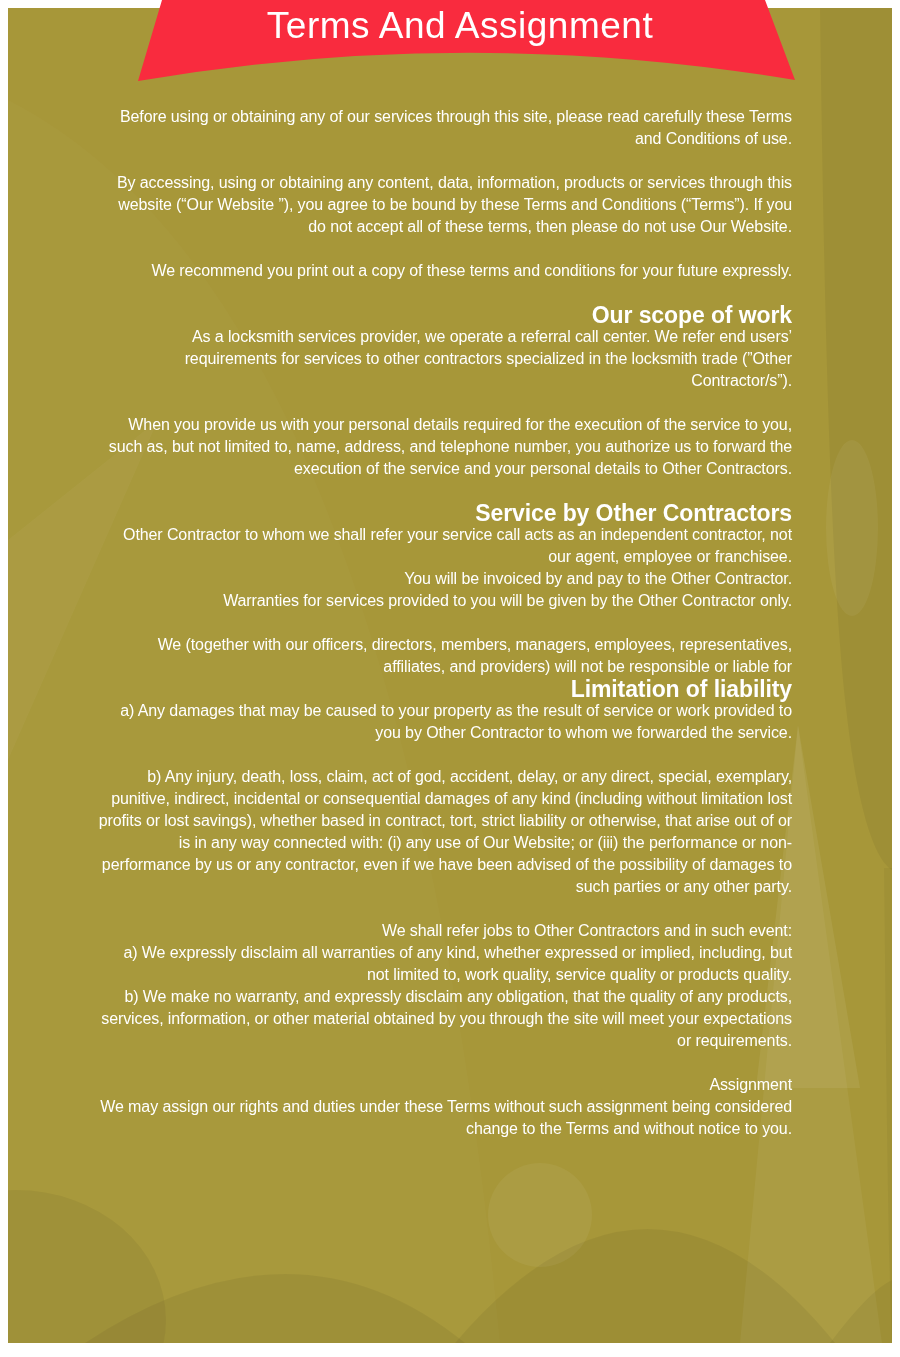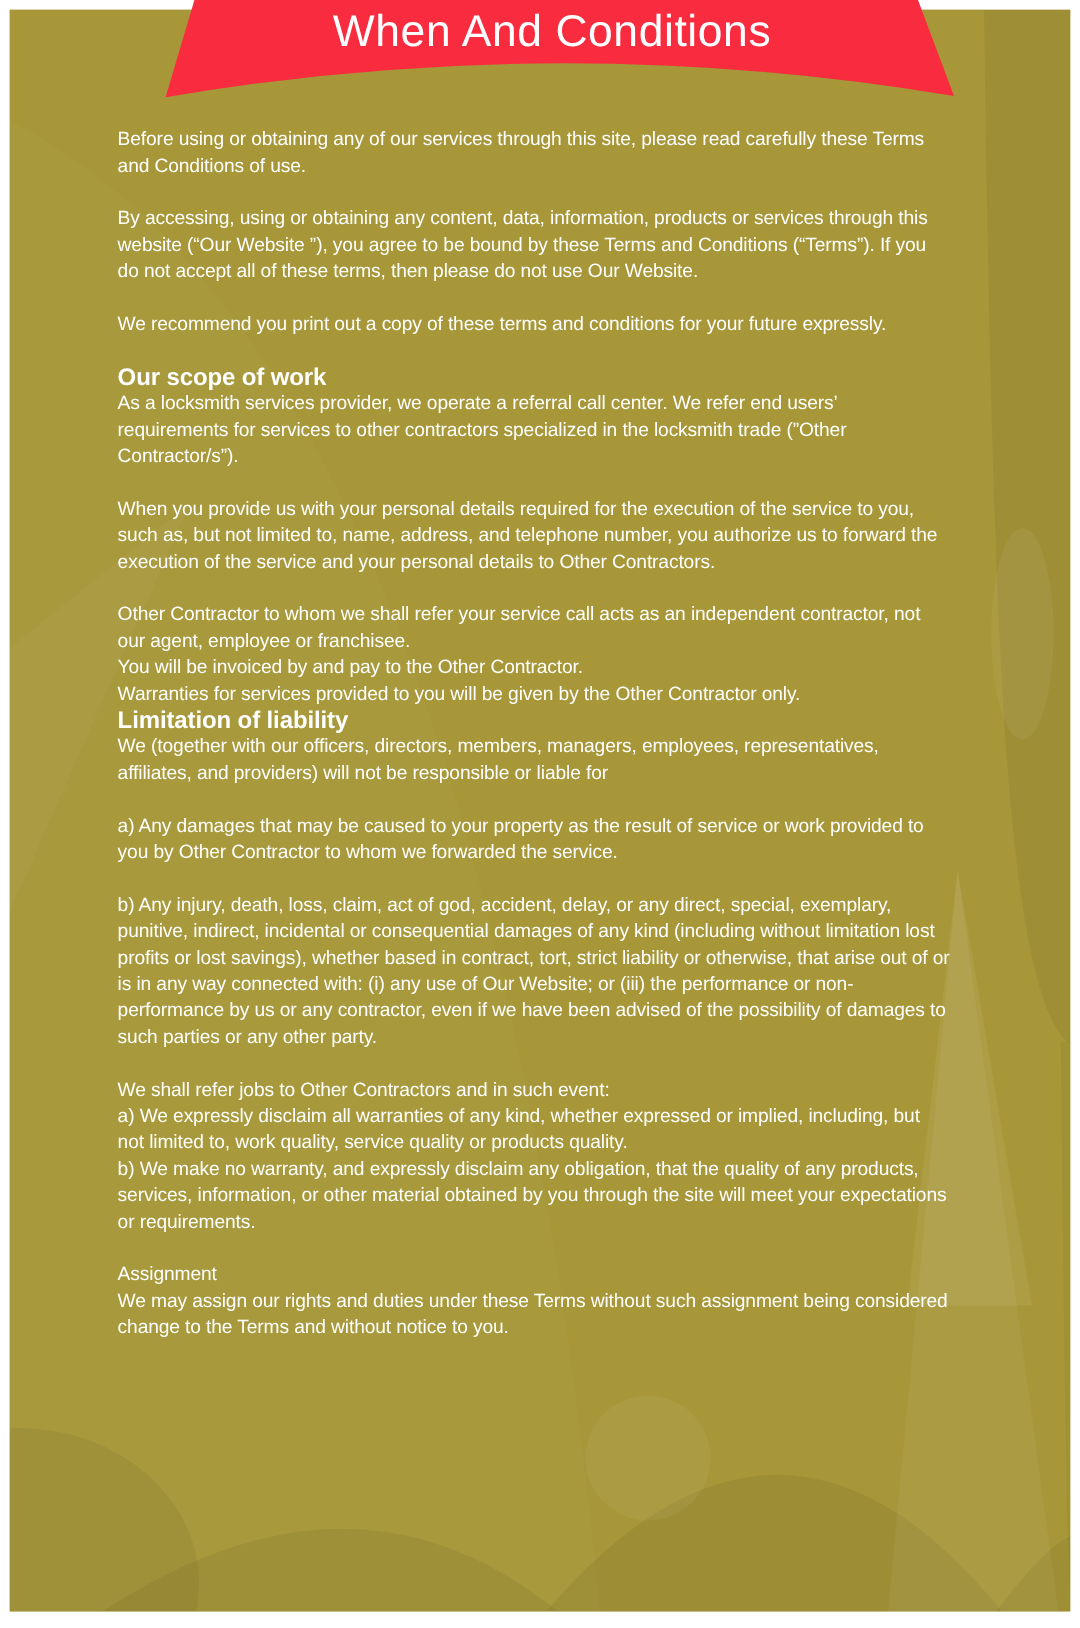--- a/index.html
+++ b/index.html
@@ -51,30 +51,31 @@
   }
   .terms-body {
     position: relative;
     z-index: 2;
     padding: 98px 0 0 90px;
     width: 792px;
     color: var(--text_white);
     font-size: 16px;
     line-height: 22px;
     letter-spacing: -0.1px;
+    text-align: right;
   }
   .terms-body .block {
     margin: 22px 0 0 0;
     width: 694px;
     white-space: pre-line;
   }
   .terms-body .block:first-child { margin-top: 0; }
   .terms-body .block.h {
     font-weight: bold;
-    font-size: 20px;
+    font-size: 23px;
   }
   .terms-body .block.h + .block.p { margin-top: 0; }
   .terms-body .block.tight { margin-top: 0; }
 </style>
 </head>
 <body>
 
 <div class="page">
 
   <div class="content">
@@ -96,35 +97,36 @@
       </g>
     </svg>
 
     <div class="terms-body">
         <div class="block p">Before using or obtaining any of our services through this site, please read carefully these Terms and Conditions of use.</div>
         <div class="block p">By accessing, using or obtaining any content, data, information, products or services through this website (“Our Website ”), you agree to be bound by these Terms and Conditions (“Terms”). If you do not accept all of these terms, then please do not use Our Website.</div>
         <div class="block p">We recommend you print out a copy of these terms and conditions for your future expressly.</div>
         <div class="block h">Our scope of work</div>
         <div class="block p">As a locksmith services provider, we operate a referral call center. We refer end users’ requirements for services to other contractors specialized in the locksmith trade (”Other Contractor/s”).</div>
         <div class="block p">When you provide us with your personal details required for the execution of the service to you, such as, but not limited to, name, address, and telephone number, you authorize us to forward the execution of the service and your personal details to Other Contractors.</div>
+        <div class="block h">Service by Other Contractors</div>
         <div class="block p">Other Contractor to whom we shall refer your service call acts as an independent contractor, not our agent, employee or franchisee.
 You will be invoiced by and pay to the Other Contractor.
 Warranties for services provided to you will be given by the Other Contractor only.</div>
+        <div class="block p">We (together with our officers, directors, members, managers, employees, representatives, affiliates, and providers) will not be responsible or liable for</div>
         <div class="block h tight">Limitation of liability</div>
-        <div class="block p">We (together with our officers, directors, members, managers, employees, representatives, affiliates, and providers) will not be responsible or liable for</div>
         <div class="block p">a) Any damages that may be caused to your property as the result of service or work provided to you by Other Contractor to whom we forwarded the service.</div>
         <div class="block p">b) Any injury, death, loss, claim, act of god, accident, delay, or any direct, special, exemplary, punitive, indirect, incidental or consequential damages of any kind (including without limitation lost profits or lost savings), whether based in contract, tort, strict liability or otherwise, that arise out of or is in any way connected with: (i) any use of Our Website; or (iii) the performance or non-performance by us or any contractor, even if we have been advised of the possibility of damages to such parties or any other party.</div>
         <div class="block p">We shall refer jobs to Other Contractors and in such event:
 a) We expressly disclaim all warranties of any kind, whether expressed or implied, including, but not limited to, work quality, service quality or products quality.
 b) We make no warranty, and expressly disclaim any obligation, that the quality of any products, services, information, or other material obtained by you through the site will meet your expectations or requirements.</div>
         <div class="block p">Assignment
 We may assign our rights and duties under these Terms without such assignment being considered change to the Terms and without notice to you.</div>
       </div>
   </div>
 
   <div class="ribbon">
     <svg width="900" height="86" viewBox="0 0 900 86">
       <path d="M162,0 L765,0 L795,80 Q466,25 138,81 Z" fill="var(--ribbon_red)"></path>
     </svg>
-    <div class="ribbon-title">When And Conditions</div>
+    <div class="ribbon-title">Terms And Assignment</div>
   </div>
 
 </div>
 
 </body></html>

